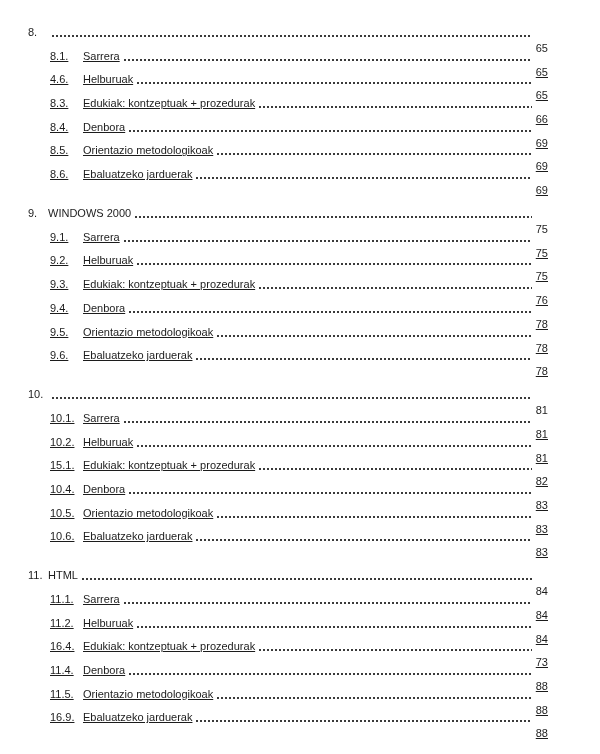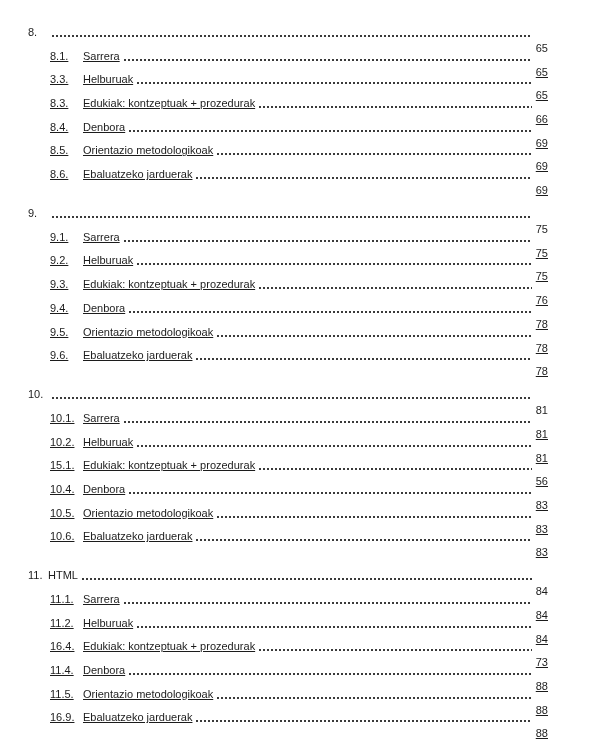--- a/index.html
+++ b/index.html
@@ -72,21 +72,21 @@
     <span class="leader"></span>
     <span class="pagenum">65</span>
   </div>
       <div class="toc-row item">
     <span class="num">8.1.</span>
     <span class="title">Sarrera</span>
     <span class="leader"></span>
     <span class="pagenum">65</span>
   </div>
       <div class="toc-row item">
-    <span class="num">3.3.</span>
+    <span class="num">4.6.</span>
     <span class="title">Helburuak</span>
     <span class="leader"></span>
     <span class="pagenum">65</span>
   </div>
       <div class="toc-row item">
     <span class="num">8.3.</span>
     <span class="title">Edukiak: kontzeptuak + prozedurak</span>
     <span class="leader"></span>
     <span class="pagenum">66</span>
   </div>
@@ -103,20 +103,21 @@
     <span class="pagenum">69</span>
   </div>
       <div class="toc-row item">
     <span class="num">8.6.</span>
     <span class="title">Ebaluatzeko jarduerak</span>
     <span class="leader"></span>
     <span class="pagenum">69</span>
   </div>
       <div class="toc-row section">
     <span class="num">9.</span>
+    <span class="title">WINDOWS 2000</span>
     <span class="leader"></span>
     <span class="pagenum">75</span>
   </div>
       <div class="toc-row item">
     <span class="num">9.1.</span>
     <span class="title">Sarrera</span>
     <span class="leader"></span>
     <span class="pagenum">75</span>
   </div>
       <div class="toc-row item">
@@ -163,21 +164,21 @@
       <div class="toc-row item">
     <span class="num">10.2.</span>
     <span class="title">Helburuak</span>
     <span class="leader"></span>
     <span class="pagenum">81</span>
   </div>
       <div class="toc-row item">
     <span class="num">15.1.</span>
     <span class="title">Edukiak: kontzeptuak + prozedurak</span>
     <span class="leader"></span>
-    <span class="pagenum">56</span>
+    <span class="pagenum">82</span>
   </div>
       <div class="toc-row item">
     <span class="num">10.4.</span>
     <span class="title">Denbora</span>
     <span class="leader"></span>
     <span class="pagenum">83</span>
   </div>
       <div class="toc-row item">
     <span class="num">10.5.</span>
     <span class="title">Orientazio metodologikoak</span>

